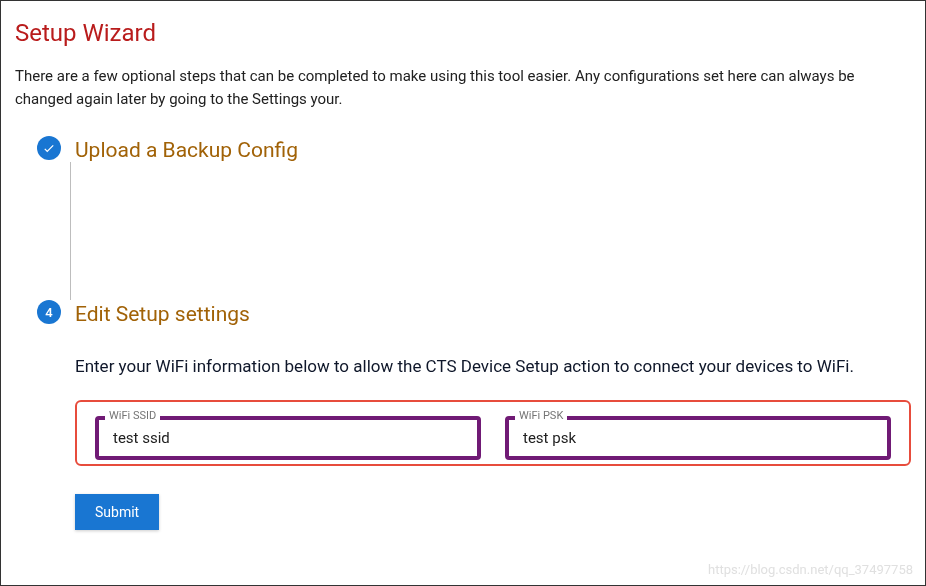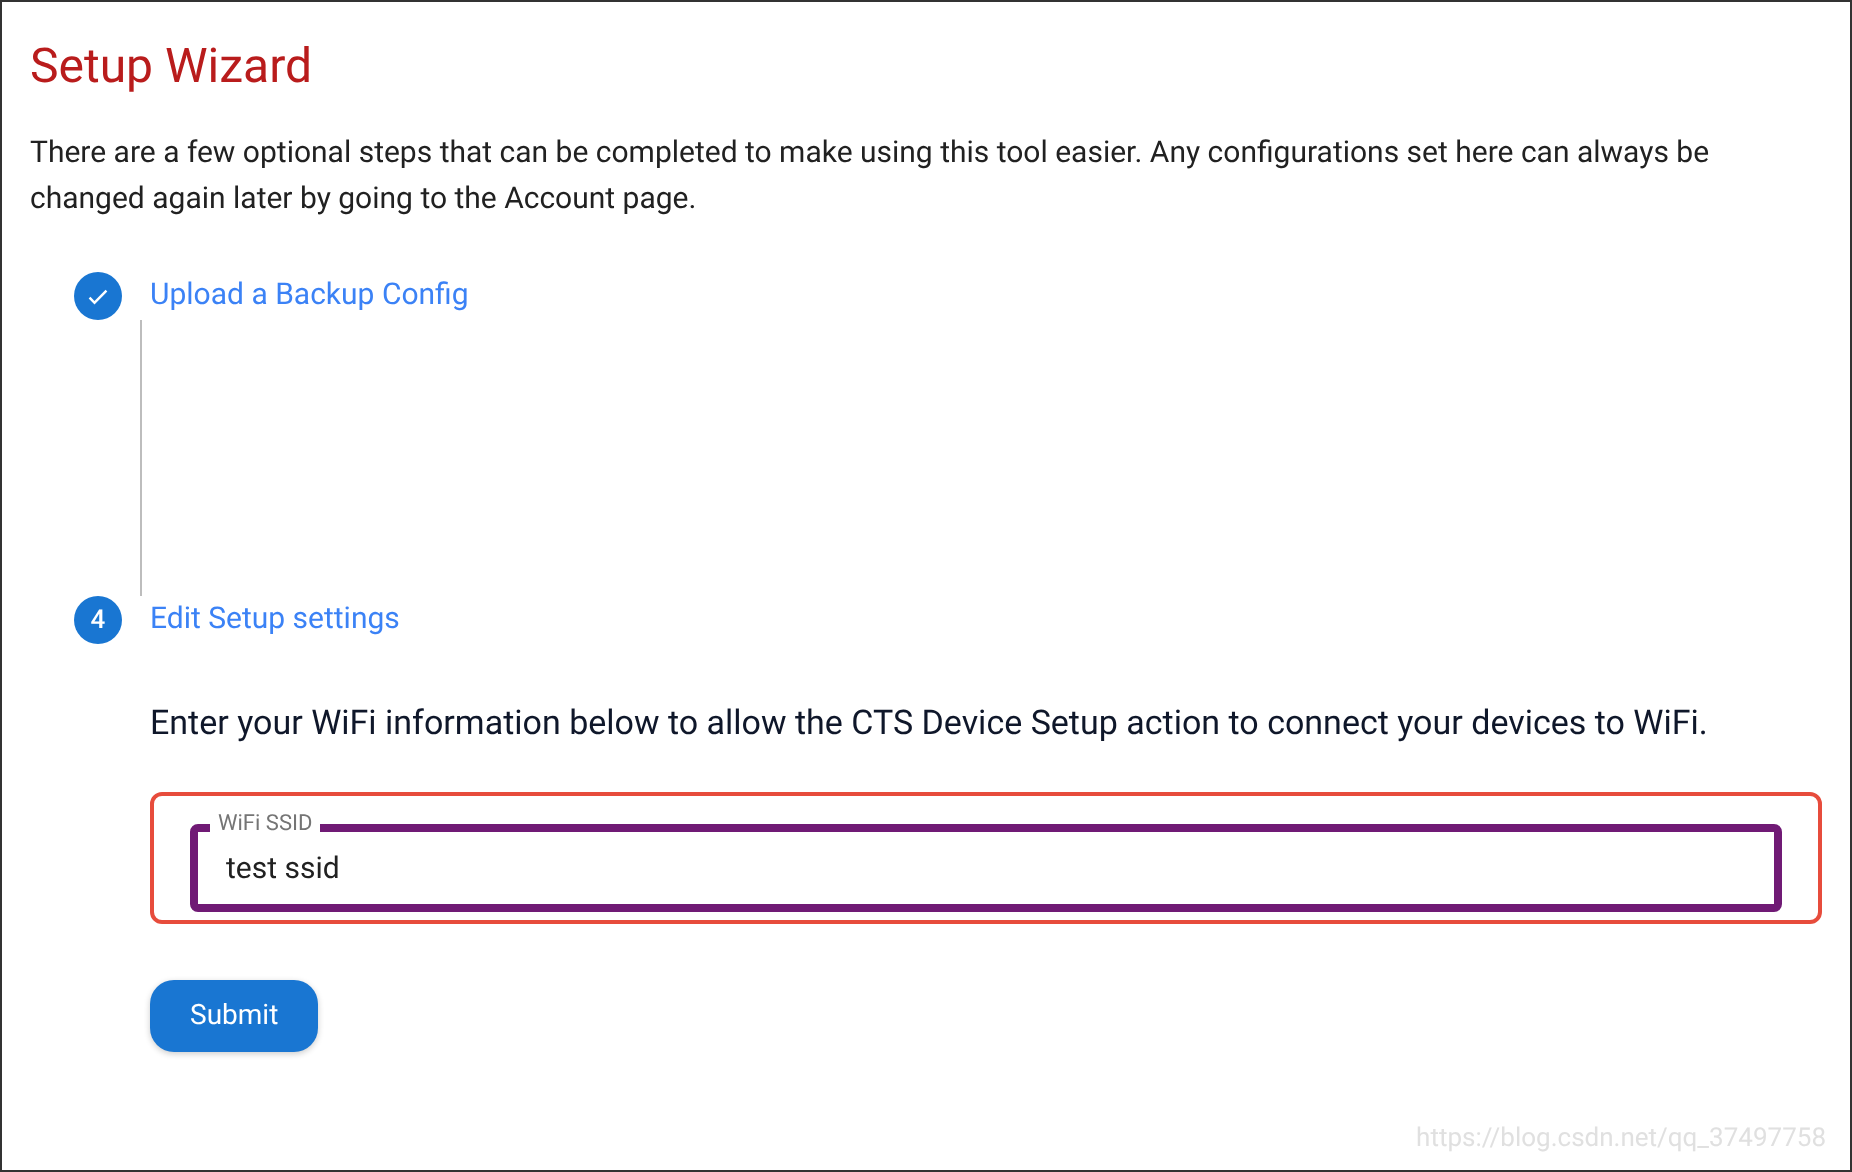--- a/index.html
+++ b/index.html
@@ -53,22 +53,22 @@
       z-index: 2;
     }
     .step-indicator svg {
       width: 14px;
       height: 14px;
       fill: #fff;
     }
     .step-label {
       padding-left: 14px;
       padding-top: 2px;
-      font-size: 15px;
-      color: #3b82f6;
+      font-size: 21px;
+      color: #a16207;
     }
     .step-connector {
       margin-left: 33px;
       width: 1px;
       height: 46px;
       background: #bdbdbd;
     }
     .step-content {
       padding-left: 38px;
       padding-top: 4px;
@@ -109,21 +109,21 @@
       padding: 0 14px;
       font-size: 15px;
       color: #212121;
       outline: none;
       font-family: inherit;
     }
     .submit-btn {
       background: #1976d2;
       color: #fff;
       border: none;
-      border-radius: 12px;
+      border-radius: 0;
       padding: 10px 20px;
       font-size: 14px;
       cursor: pointer;
       font-family: inherit;
       box-shadow: 0 1px 3px rgba(0,0,0,0.2);
     }
     .watermark {
       position: absolute;
       bottom: 8px;
       right: 12px;
@@ -136,21 +136,21 @@
     .step-row-last .step-head {
       display: flex;
       align-items: flex-start;
     }
   </style>
 </head>
 <body>
 
 <h1 class="title">Setup Wizard</h1>
 
-<p class="description">There are a few optional steps that can be completed to make using this tool easier. Any configurations set here can always be changed again later by going to the Account page.</p>
+<p class="description">There are a few optional steps that can be completed to make using this tool easier. Any configurations set here can always be changed again later by going to the Settings your.</p>
 
 <div class="stepper">
 
   <div class="step">
     <div class="step-indicator">
       <svg viewBox="0 0 24 24">
           <path d="M9 16.2l-3.5-3.5L4 14.2 9 19.2 20 8.2l-1.5-1.5z"></path>
         </svg>
     </div>
     <div class="step-label">Upload a Backup Config</div>
@@ -167,20 +167,24 @@
       <div class="step-label">Edit Setup settings</div>
     </div>
     <div class="step-content">
       <p class="step-instruction">Enter your WiFi information below to allow the CTS Device Setup action to connect your devices to WiFi.</p>
 
       <div class="highlight-box">
         <div class="text-field">
           <span class="text-field-label">WiFi SSID</span>
           <input type="text" class="text-field-input" value="test ssid" style="">
         </div>
+        <div class="text-field">
+          <span class="text-field-label">WiFi PSK</span>
+          <input type="text" class="text-field-input" value="test psk" style="">
+        </div>
       </div>
 
       <button class="submit-btn">Submit</button>
     </div>
   </div>
 
 </div>
 
 <div class="watermark">https://blog.csdn.net/qq_37497758</div>
 

